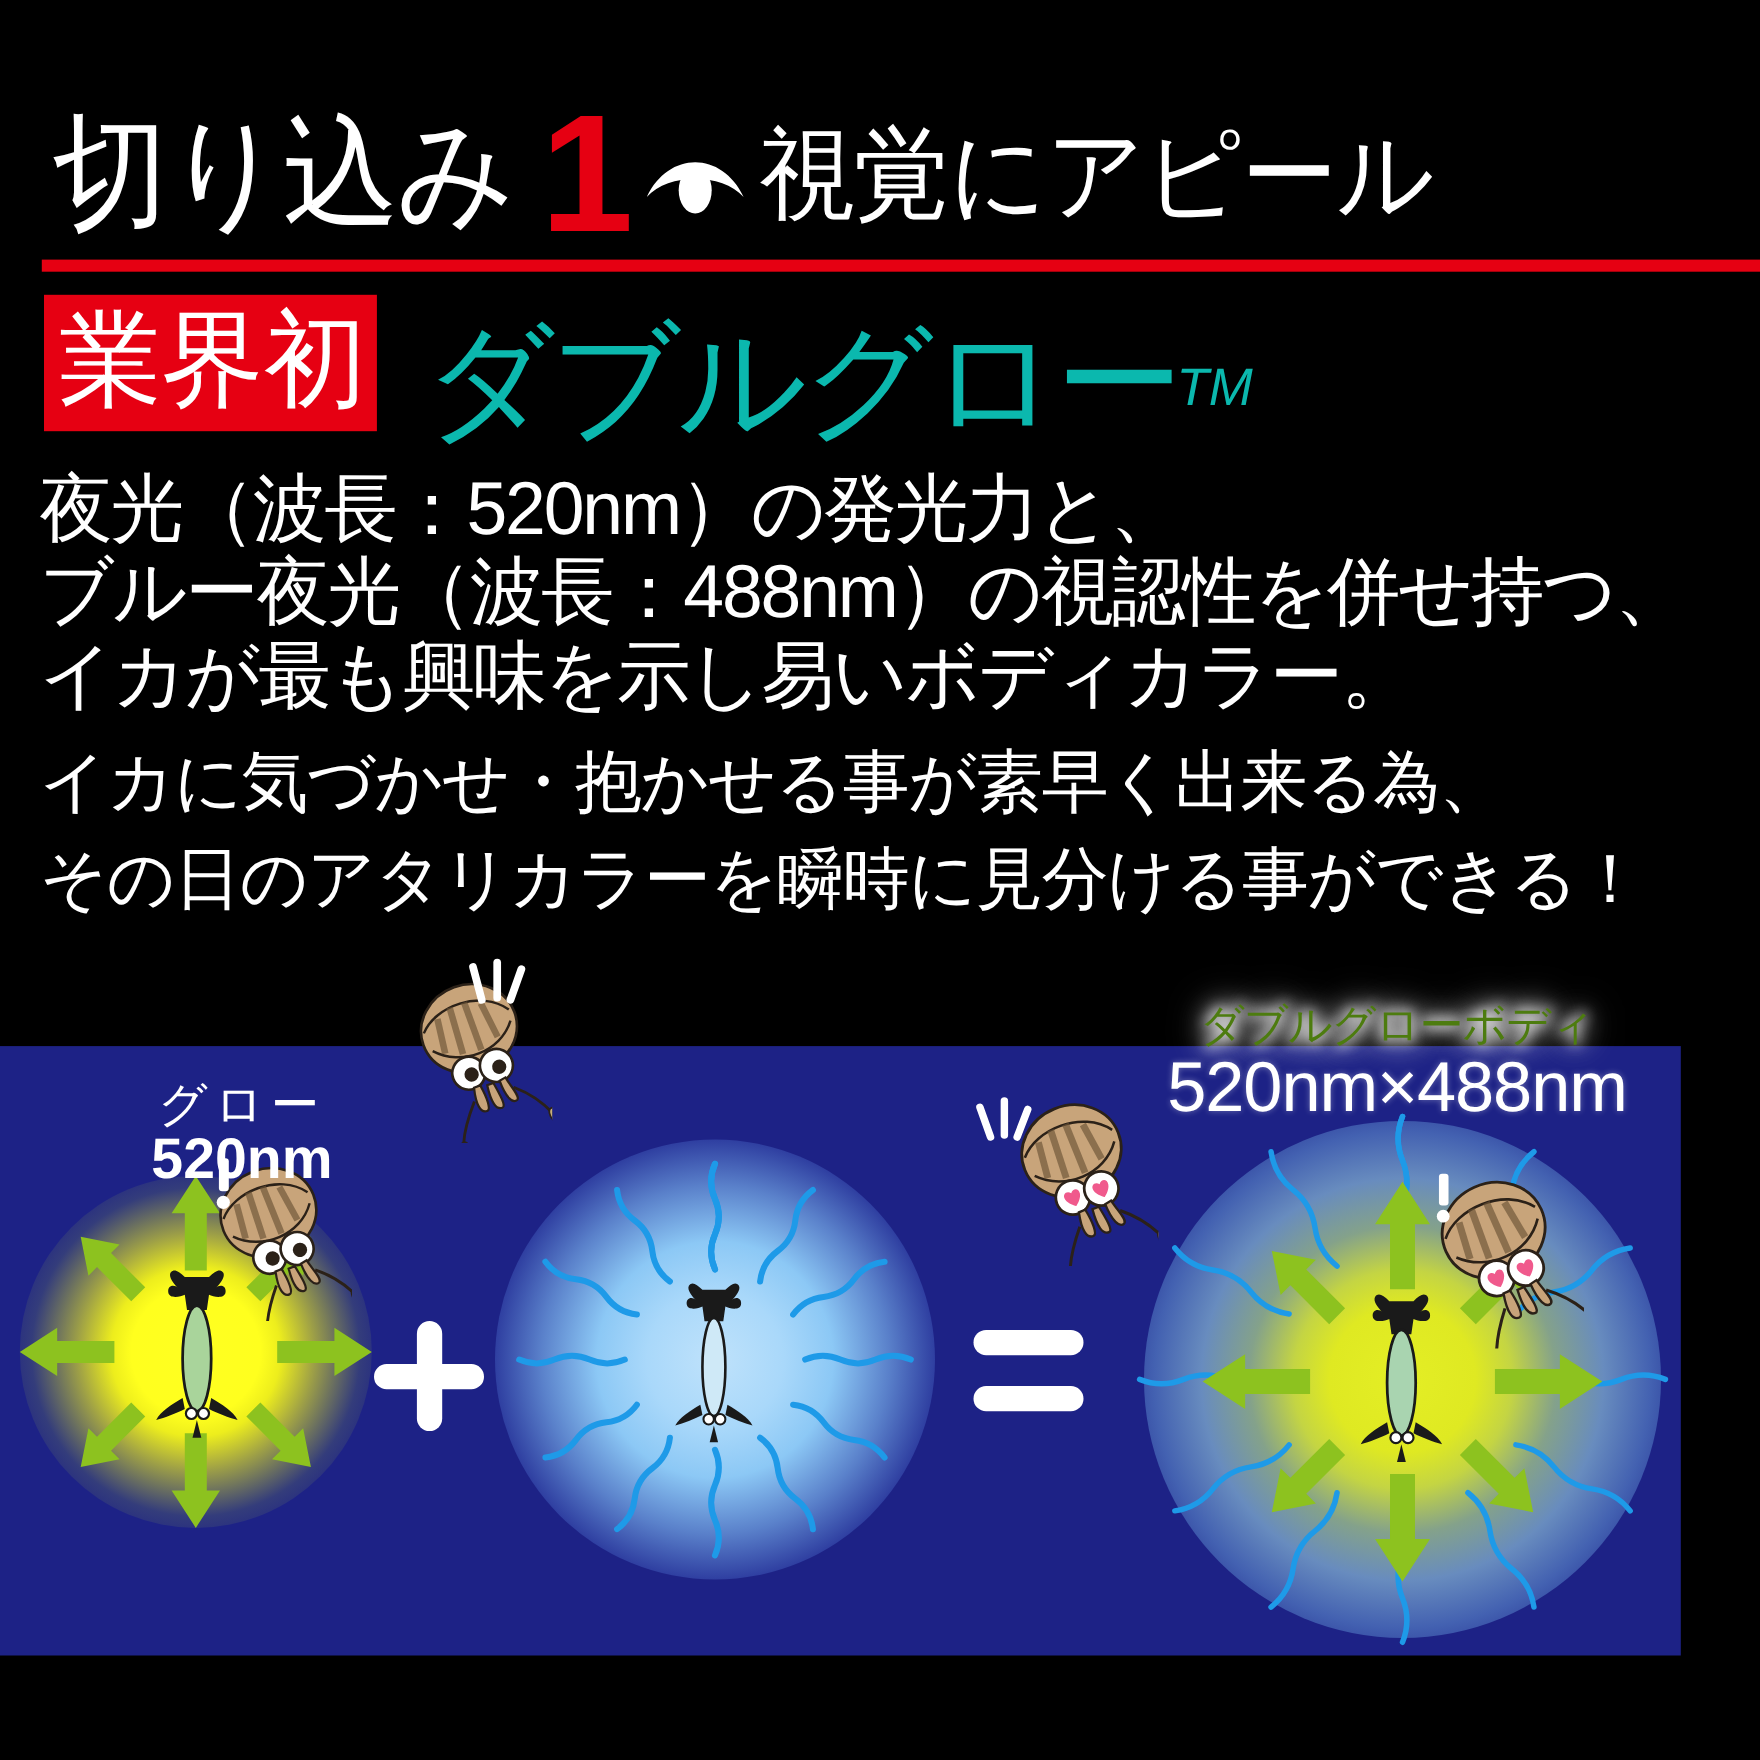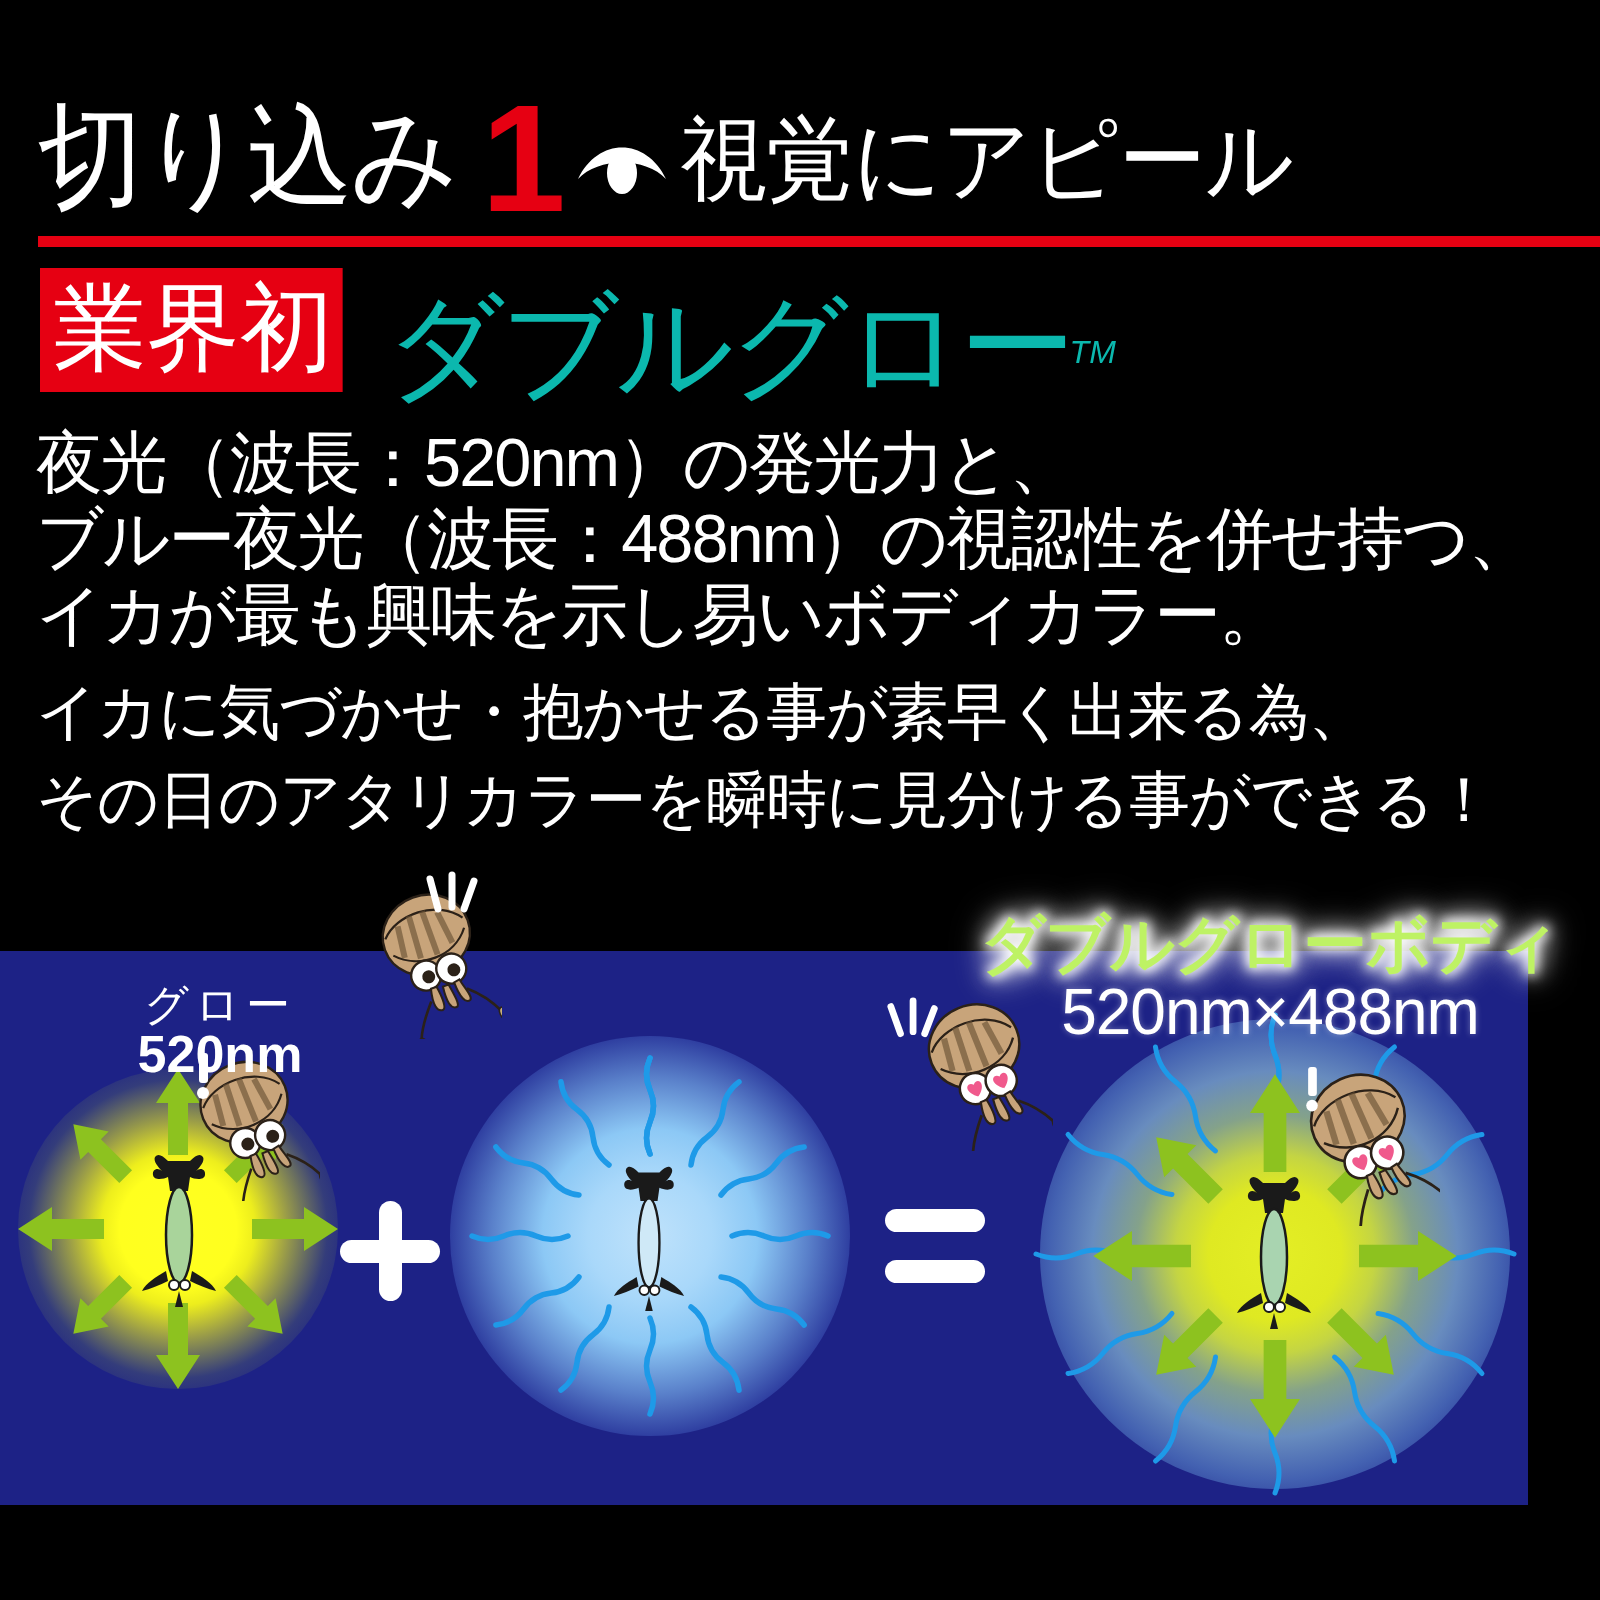--- a/index.html
+++ b/index.html
@@ -6,21 +6,21 @@
   html,body { width:1600px; height:1600px; }
   body {
     background:#000;
     font-family:"Liberation Sans", sans-serif;
     overflow:hidden;
     position:relative;
   }
 
   
   .header-row{
-    position:absolute; left:38px; top:88px;
+    position:absolute; left:48px; top:88px;
     display:flex; align-items:flex-end; gap:0;
     white-space:nowrap;
   }
   .kirikomi{
     font-size:112px; line-height:1;
     color:#fff; font-weight:400;
     letter-spacing:-2px;
     transform:scaleX(.94);
     transform-origin:left bottom;
   }
@@ -65,21 +65,21 @@
   }
   .dg-title{
     color:#0bb8ae;
     font-size:116px; line-height:1;
     margin-left:34px;
     letter-spacing:-4px;
     font-weight:400;
     position:relative; top:16px;
   }
   .tm{
-    font-size:32px; color:#0bb8ae;
+    font-size:48px; color:#0bb8ae;
     font-style:italic;
     position:relative; top:22px; left:-2px;
     letter-spacing:0;
   }
   .dg-body{
     color:#0bb8ae;
     font-size:116px; line-height:1;
     letter-spacing:-4px;
     margin-left:26px;
     position:relative; top:4px;
@@ -137,22 +137,22 @@
     white-space:nowrap; line-height:1.02;
   }
   .lbl .jp{ display:block; font-size:44px; letter-spacing:6px; }
   .lbl .nm{ display:block; font-size:52px; font-weight:bold; letter-spacing:0px; }
 
   .lbl-combo{
     position:absolute; text-align:center; white-space:nowrap;
     line-height:1.0;
   }
   .lbl-combo .jp2{
-    display:block; font-size:64px; color:#bef264;
-    letter-spacing:-1px; font-weight:700;
+    display:block; font-size:40px; color:#4d7c0f;
+    letter-spacing:-1px; font-weight:400;
     text-shadow:
       0 0 14px #fff, 0 0 22px #fff, 0 0 30px #fff,
       0 0 38px #fff, 0 0 12px #fff;
   }
   .lbl-combo .nm2{
     display:block; font-size:64px; color:#fff;
     font-weight:400; letter-spacing:-1px; margin-top:4px;
     text-shadow:0 0 6px rgba(255,255,255,.35);
   }
 

